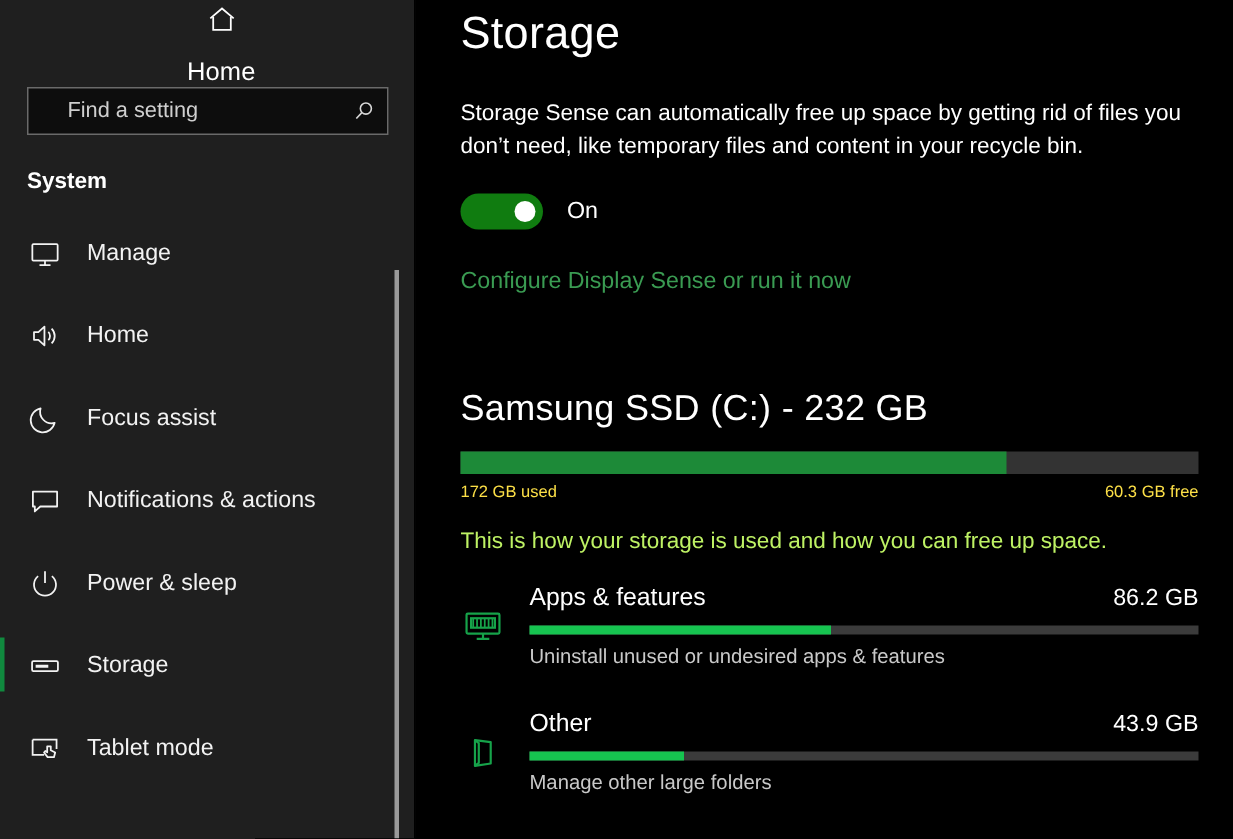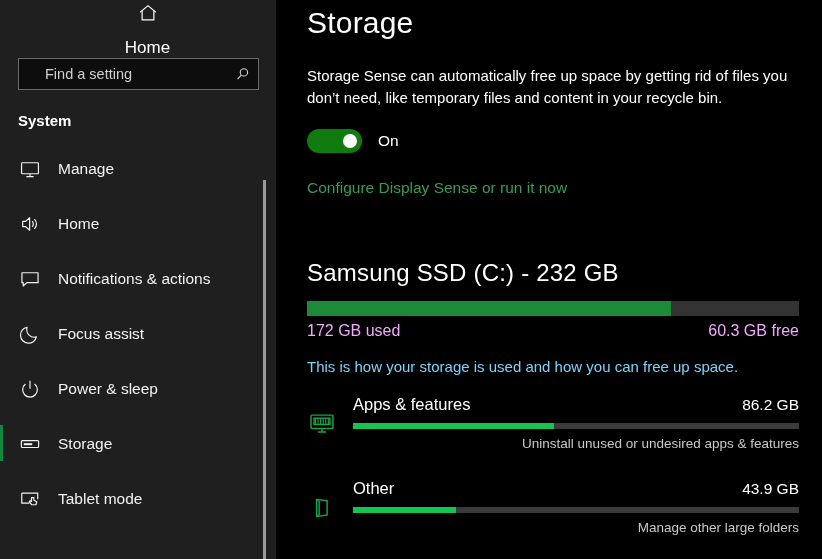--- a/index.html
+++ b/index.html
@@ -112,26 +112,26 @@
 
   .usage-bar {
     margin-top: 14px; height: 15px; width: 492px;
     background: #333333; position: relative;
   }
   .usage-bar .fill { height: 100%; background: #1d8a38; }
   .usage-legend {
     width: 492px; display: flex; justify-content: space-between;
     margin-top: 6px;
   }
-  .usage-legend span { color: #f0abfc; font-size: 16px; }
-
-  .howto { color: #7dd3fc; font-size: 15px; margin-top: 18px; }
+  .usage-legend span { color: #fde047; font-size: 11px; }
+
+  .howto { color: #bef264; font-size: 15px; margin-top: 18px; }
 
   .cat-list { margin-top: 20px; }
-  .cat-row { display: flex; gap: 16px; margin-bottom: 28px; text-align: right; }
+  .cat-row { display: flex; gap: 16px; margin-bottom: 28px; }
   .cat-icon { width: 30px; height: 34px; flex: 0 0 30px; margin-top: 12px; }
   .cat-body { width: 446px; }
   .cat-head { display: flex; justify-content: space-between; align-items: baseline; }
   .cat-name { color: #ffffff; font-size: 16.5px; }
   .cat-size { color: #ffffff; font-size: 15.5px; }
   .cat-bar {
     margin-top: 9px; height: 6px; width: 446px; background: #3b3b3b; position: relative;
   }
   .cat-bar .fill { height: 100%; background: #16c450; }
   .cat-sub { color: #c9c9c9; font-size: 13.5px; margin-top: 7px; }
@@ -186,33 +186,33 @@
             <path d="M14.4 9 a4.2 4.2 0 0 1 0 6"></path>
             <path d="M16.8 6.6 a7.6 7.6 0 0 1 0 10.8"></path>
           </svg>
         </span>
         <span class="nav-label">Home</span>
       </div>
 
       <div class="nav-item">
         <span class="nav-icon icon">
           <svg width="22" height="22" viewBox="0 0 24 24" fill="none" stroke="#f2f2f2" stroke-width="1.3">
+            <path d="M19 15.2 A8.4 8.4 0 0 1 8.8 4.6 A8.8 8.8 0 1 0 19 15.2 Z" stroke-linejoin="round"></path>
+          </svg>
+        </span>
+        <span class="nav-label">Focus assist</span>
+      </div>
+
+      <div class="nav-item">
+        <span class="nav-icon icon">
+          <svg width="22" height="22" viewBox="0 0 24 24" fill="none" stroke="#f2f2f2" stroke-width="1.3">
             <path d="M3.2 5.2 H20.8 V16 H8.6 L4.6 19.6 V16 H3.2 Z" stroke-linejoin="round"></path>
           </svg>
         </span>
         <span class="nav-label">Notifications &amp; actions</span>
-      </div>
-
-      <div class="nav-item">
-        <span class="nav-icon icon">
-          <svg width="22" height="22" viewBox="0 0 24 24" fill="none" stroke="#f2f2f2" stroke-width="1.3">
-            <path d="M19 15.2 A8.4 8.4 0 0 1 8.8 4.6 A8.8 8.8 0 1 0 19 15.2 Z" stroke-linejoin="round"></path>
-          </svg>
-        </span>
-        <span class="nav-label">Focus assist</span>
       </div>
 
       <div class="nav-item">
         <span class="nav-icon icon">
           <svg width="22" height="22" viewBox="0 0 24 24" fill="none" stroke="#f2f2f2" stroke-width="1.3">
             <path d="M7 6.6 A8 8 0 1 0 17 6.6"></path>
             <path d="M12 3 V11.6"></path>
           </svg>
         </span>
         <span class="nav-label">Power &amp; sleep</span>

